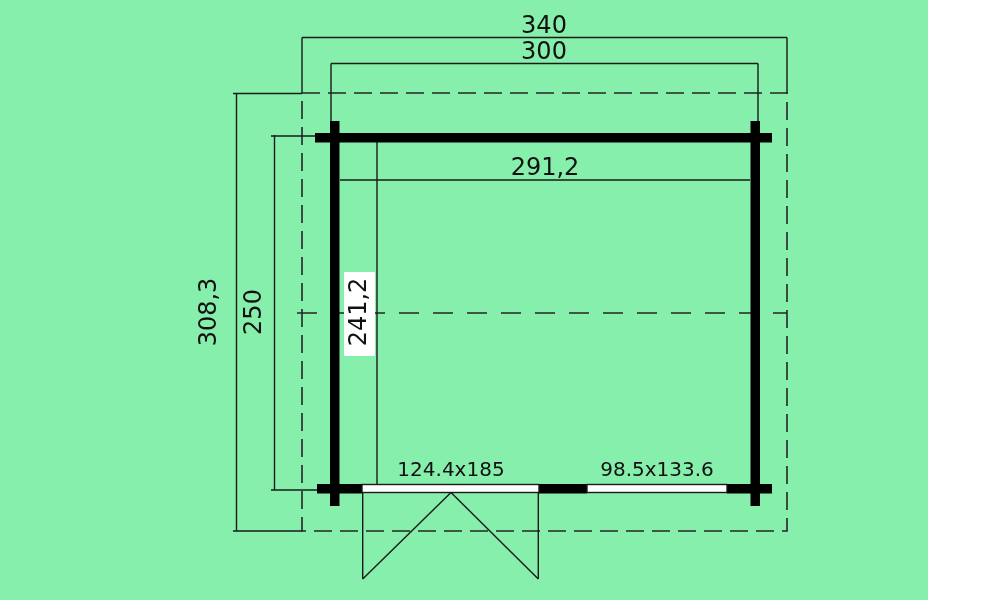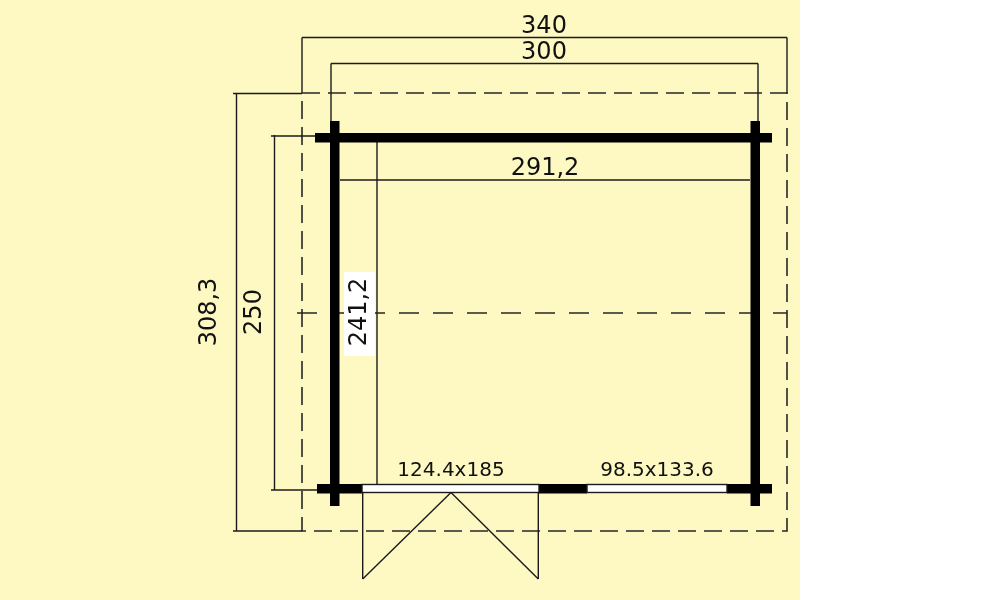--- a/index.html
+++ b/index.html
@@ -2,23 +2,23 @@
 <html><head>
 <meta charset="utf-8">
 <style>
   html, body {
     margin: 0;
     padding: 0;
     background: #ffffff;
   }
   .stage {
     position: relative;
-    width: 800px;
+    width: 928px;
     height: 600px;
-    background: #fef9c3;
+    background: #86efac;
     overflow: hidden;
     text-decoration: underline;
   }
   svg {
     display: block;
   }
   .dim-text {
     font-family: "DejaVu Sans", "Liberation Sans", sans-serif;
     font-size: 24px;
     fill: #111111;

